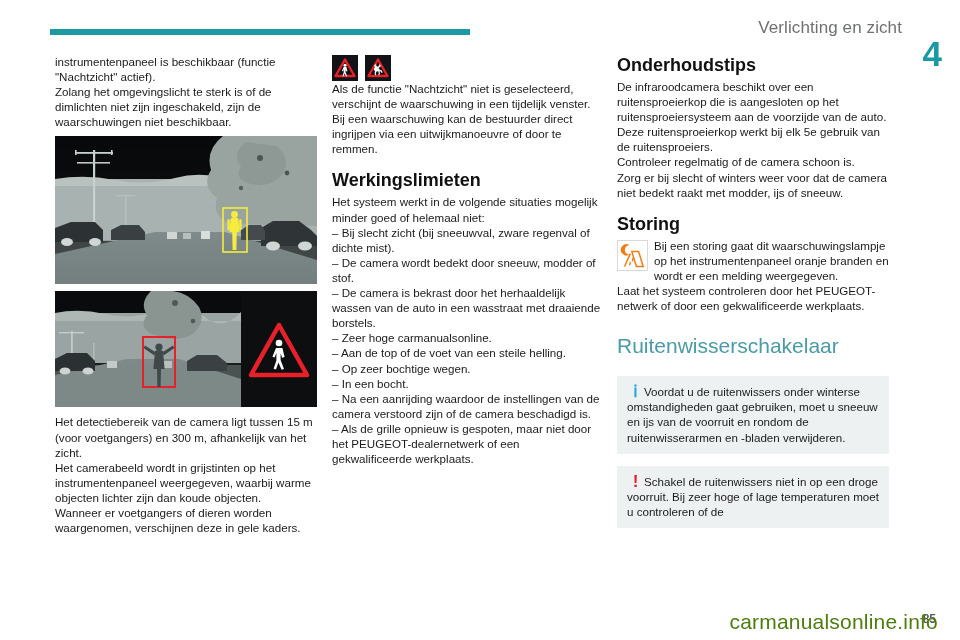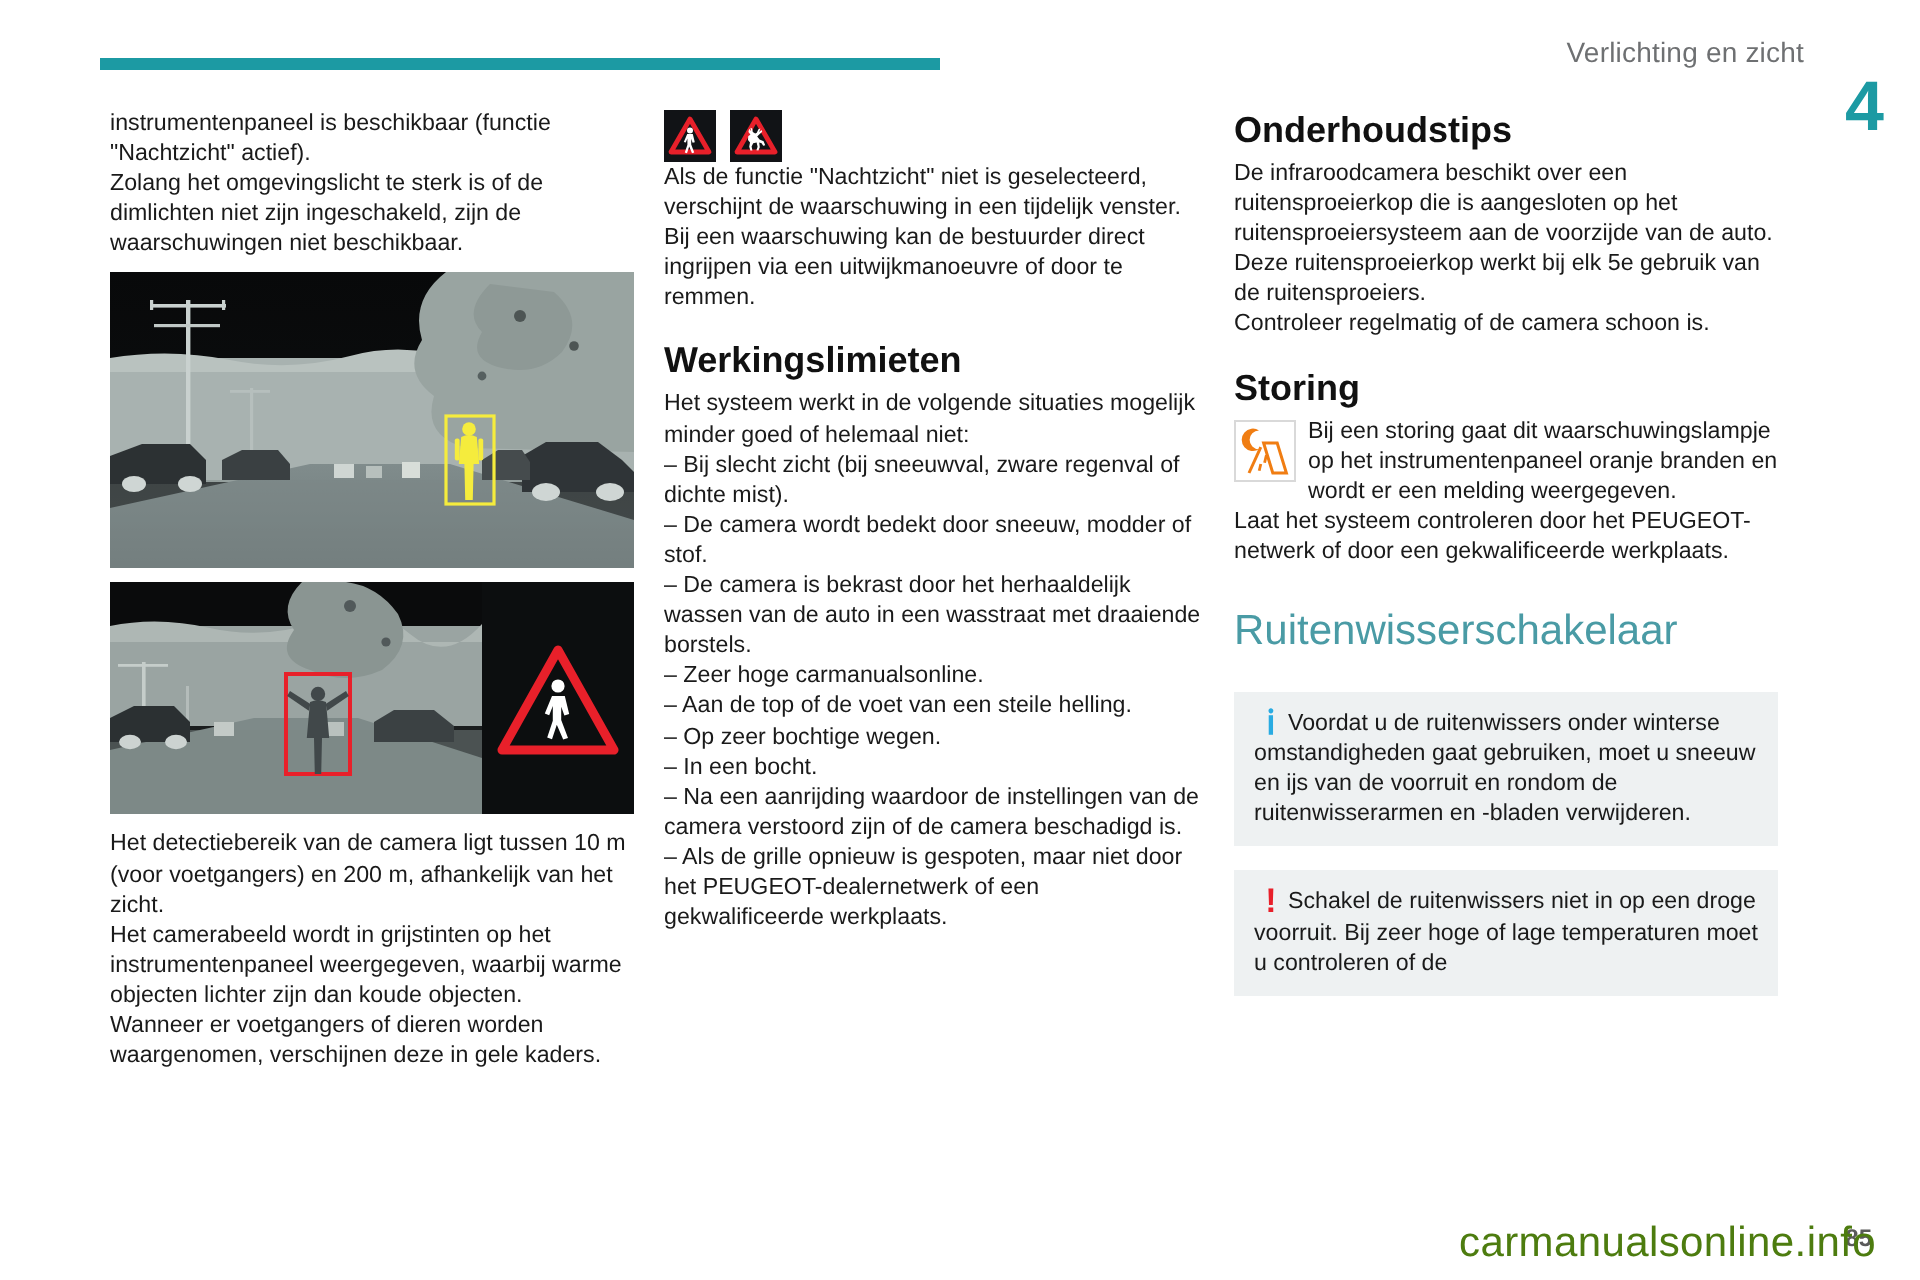--- a/index.html
+++ b/index.html
@@ -18,21 +18,21 @@
   .page {
     position: absolute;
     inset: 0;
   }
 
   
   .header-title {
     position: absolute;
     right: 58px;
     top: 18px;
-    font-size: 14px;
+    font-size: 17px;
     color: #6e7072;
     letter-spacing: 0.1px;
   }
   .rule {
     position: absolute;
     left: 50px;
     top: 29px;
     width: 420px;
     height: 6px;
     background: #1c9aa3;
@@ -267,21 +267,21 @@
         <g>
           <path d="M224 34 L252 84 L196 84 Z" fill="none" stroke="#e8202a" stroke-width="4.5" stroke-linejoin="round"></path>
           <g fill="#ffffff">
             <circle cx="224" cy="52" r="3.3"></circle>
             <path d="M221 57 L227.4 57 L229.6 66 L227.2 66.8 L225.6 62.4 L225.6 69 L229 78 L226.6 78.8 L223.4 71.4 L221 78.6 L218.6 77.8 L221.4 69.4 L221.4 62 L219.6 66.6 L217.4 65.8 Z"></path>
           </g>
         </g>
       </svg>
     </div>
 
-    <p style="margin-top:7px">Het detectiebereik van de camera ligt tussen 10 m (voor voetgangers) en 200 m, afhankelijk van het zicht.</p>
+    <p style="margin-top:7px">Het detectiebereik van de camera ligt tussen 15 m (voor voetgangers) en 300 m, afhankelijk van het zicht.</p>
     <p>Het camerabeeld wordt in grijstinten op het instrumentenpaneel weergegeven, waarbij warme objecten lichter zijn dan koude objecten.</p>
     <p>Wanneer er voetgangers of dieren worden waargenomen, verschijnen deze in gele kaders.</p>
   </div>
 
   <div class="col col-mid">
     <div class="sym-row">
       <span class="sym">
         <svg width="26" height="26" viewBox="0 0 26 26">
           <path d="M13 4.5 L22.5 21 L3.5 21 Z" fill="none" stroke="#e8202a" stroke-width="2.4" stroke-linejoin="round"></path>
           <circle cx="13" cy="10.2" r="1.5" fill="#fff"></circle>
@@ -312,20 +312,21 @@
     <p>–  In een bocht.</p>
     <p>–  Na een aanrijding waardoor de instellingen van de camera verstoord zijn of de camera beschadigd is.</p>
     <p>–  Als de grille opnieuw is gespoten, maar niet door het PEUGEOT-dealernetwerk of een gekwalificeerde werkplaats.</p>
   </div>
 
   <div class="col col-right">
     <h2 class="heading first">Onderhoudstips</h2>
     <p>De infraroodcamera beschikt over een ruitensproeierkop die is aangesloten op het ruitensproeiersysteem aan de voorzijde van de auto.</p>
     <p>Deze ruitensproeierkop werkt bij elk 5e gebruik van de ruitensproeiers.</p>
     <p>Controleer regelmatig of de camera schoon is.</p>
+    <p>Zorg er bij slecht of winters weer voor dat de camera niet bedekt raakt met modder, ijs of sneeuw.</p>
 
     <h2 class="heading">Storing</h2>
 
     <div class="warn-icon-box">
       <svg width="29" height="29" viewBox="0 0 29 29">
         <path d="M11.5 4.2 A5.6 5.6 0 1 0 11.5 13.6 A4.4 4.4 0 1 1 11.5 4.2 Z" fill="#f07d12"></path>
         <path d="M13.8 10.5 L20.6 10.5 L25.2 25.5 L18.4 25.5 Z" fill="none" stroke="#f07d12" stroke-width="1.5"></path>
         <path d="M6.5 25.5 L12.4 12.6" fill="none" stroke="#f07d12" stroke-width="1.5"></path>
         <path d="M15.2 16.5 L14.3 20.4" fill="none" stroke="#f07d12" stroke-width="1.4"></path>
         <path d="M12.4 21 L11.6 24.4" fill="none" stroke="#f07d12" stroke-width="1.4"></path>

